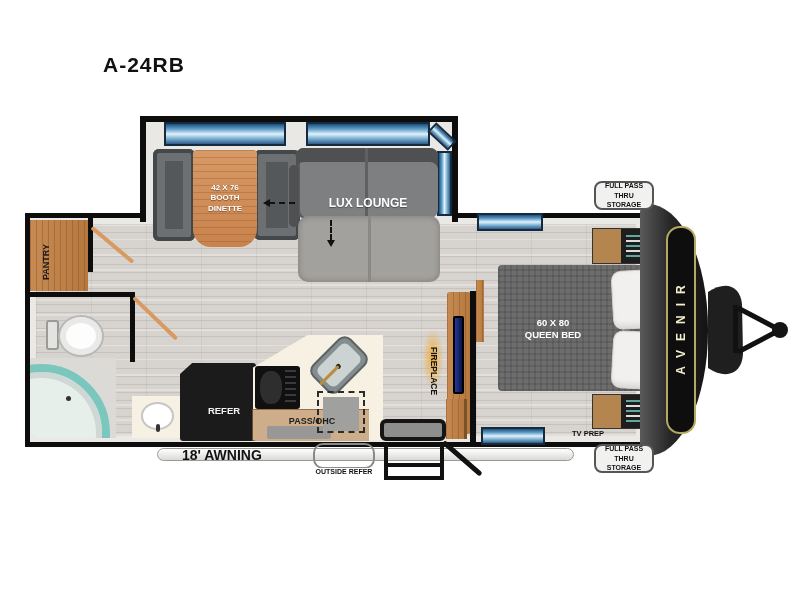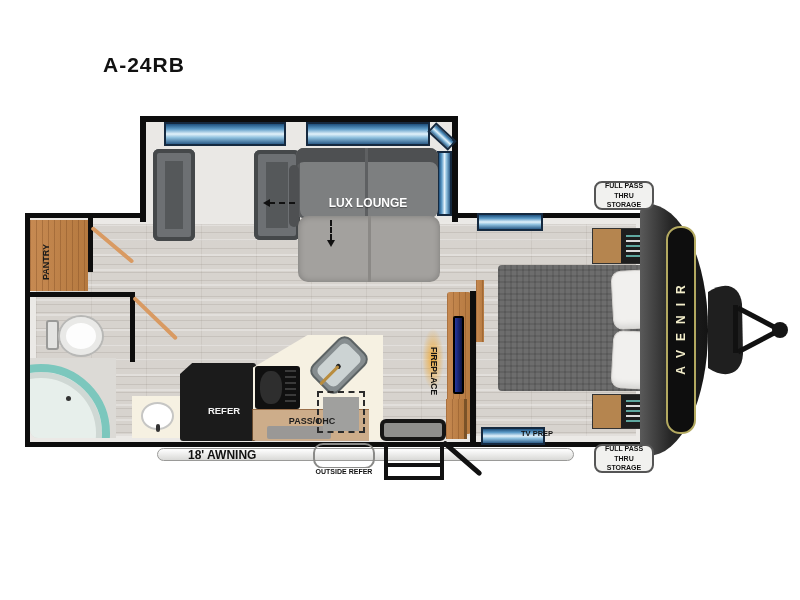--- a/index.html
+++ b/index.html
@@ -106,40 +106,47 @@
   <div class="abs wood-v" style="left:447px;top:292px;width:24px;height:142px;border-radius:3px;"></div>
   <div class="abs" style="left:453px;top:316px;width:11px;height:78px;background:linear-gradient(90deg,#2437a0,#0c1340);border:2px solid #000;box-sizing:border-box;border-radius:2px;"></div>
   <div class="abs vtext-cw" style="left:427px;top:328px;width:14px;height:86px;font-size:8.5px;font-weight:bold;color:#141414;
               display:flex;align-items:center;justify-content:center;">FIREPLACE</div>
   <div class="abs wall" style="left:470px;top:291px;width:6px;height:151px;"></div>
   <div class="abs wood-v" style="left:476px;top:280px;width:8px;height:62px;"></div>
 
   <div class="abs bed-rug" style="left:498px;top:265px;width:156px;height:126px;"></div>
   <div class="abs pillow" style="left:612px;top:270px;width:42px;height:57px;transform:rotate(-3deg);"></div>
   <div class="abs pillow" style="left:612px;top:331px;width:42px;height:56px;transform:rotate(3deg);"></div>
+  <div class="abs label pre" style="left:498px;top:317px;width:110px;font-size:9.5px;color:#fff;text-align:center;line-height:1.25;">60 X 80
+QUEEN BED</div>
   <div class="abs" style="left:592px;top:228px;width:62px;height:36px;background:linear-gradient(90deg,#b5854f 0 46%,#1e1e1e 46% 100%);border:1px solid #333;box-sizing:border-box;">
     <div style="position:absolute;right:5px;top:6px;width:22px;height:24px;
          background:repeating-linear-gradient(180deg,#5fa8a0 0 2px,#1e1e1e 2px 5px,#ddd 5px 7px,#1e1e1e 7px 10px);"></div>
   </div>
   <div class="abs" style="left:592px;top:394px;width:62px;height:35px;background:linear-gradient(90deg,#b5854f 0 46%,#1e1e1e 46% 100%);border:1px solid #333;box-sizing:border-box;">
     <div style="position:absolute;right:5px;top:5px;width:22px;height:24px;
          background:repeating-linear-gradient(180deg,#5fa8a0 0 2px,#1e1e1e 2px 5px,#ddd 5px 7px,#1e1e1e 7px 10px);"></div>
   </div>
 
   <div class="abs" style="left:380px;top:419px;width:66px;height:22px;background:#8e8e8c;border:4px solid #151515;border-radius:6px;box-sizing:border-box;"></div>
   <div class="abs wood-v" style="left:446px;top:399px;width:21px;height:40px;border-right:3px solid #7a5228;box-sizing:border-box;"></div>
 
   <div class="abs slide-shell" style="left:140px;top:116px;width:318px;height:106px;"></div>
   <div class="abs window" style="left:164px;top:122px;width:122px;height:24px;"></div>
   <div class="abs window" style="left:306px;top:122px;width:124px;height:24px;"></div>
   <div class="abs window" style="left:428px;top:130px;width:28px;height:13px;transform:rotate(43deg);"></div>
   <div class="abs window-v" style="left:437px;top:151px;width:15px;height:65px;"></div>
 
   <div class="abs bench" style="left:153px;top:149px;width:42px;height:92px;"></div>
   <div class="abs bench" style="left:254px;top:150px;width:46px;height:90px;"></div>
+  <div class="abs wood" style="left:193px;top:150px;width:64px;height:97px;border-radius:4px 4px 18px 18px;display:flex;align-items:center;justify-content:center;">
+    <span class="pre" style="color:#fff;font-size:8px;font-weight:bold;text-align:center;line-height:1.3;text-shadow:0 1px 1px rgba(0,0,0,.4);">42 X 76
+BOOTH
+DINETTE</span>
+  </div>
 
   <div class="abs" style="left:296px;top:148px;width:142px;height:70px;background:#7d7f80;border-radius:8px;
               box-shadow:inset 0 14px 0 #4e5052, inset 4px 0 0 #5a5c5e;">
     <div style="position:absolute;left:69px;top:0;width:3px;height:100%;background:#5e6062;"></div>
   </div>
   <div class="abs" style="left:289px;top:165px;width:10px;height:62px;background:#4e5052;border-radius:5px;"></div>
   <div class="abs" style="left:298px;top:216px;width:142px;height:66px;background:#a3a19e;border-radius:10px;
               box-shadow:inset 0 0 6px rgba(0,0,0,.25);">
     <div style="position:absolute;left:70px;top:0;width:3px;height:100%;background:#8b8986;"></div>
   </div>
@@ -149,41 +156,41 @@
     <div class="dash-line-h" style="position:absolute;left:6px;top:3px;width:26px;"></div>
     <div style="position:absolute;left:0;top:0;width:0;height:0;border-top:4px solid transparent;border-bottom:4px solid transparent;border-right:7px solid #111;"></div>
   </div>
   <div class="abs" style="left:326px;top:220px;width:10px;height:28px;">
     <div class="dash-line-v" style="position:absolute;left:4px;top:0;height:20px;"></div>
     <div style="position:absolute;left:1px;top:20px;width:0;height:0;border-left:4px solid transparent;border-right:4px solid transparent;border-top:7px solid #111;"></div>
   </div>
 
   <div class="abs window" style="left:477px;top:213px;width:66px;height:18px;"></div>
   <div class="abs window" style="left:481px;top:427px;width:64px;height:18px;"></div>
-  <div class="abs label" style="left:521px;top:429px;font-size:7.5px;">TV PREP</div>
+  <div class="abs label" style="left:572px;top:429px;font-size:7.5px;">TV PREP</div>
 
   <div class="abs cap" style="left:640px;top:204px;width:68px;height:252px;z-index:10;"></div>
   <div class="abs brand-plate" style="left:666px;top:226px;width:30px;height:208px;z-index:11;">
     <span class="brand-text">AVENIR</span>
   </div>
   <svg class="abs" style="left:698px;top:278px;z-index:9;" width="96" height="104" viewBox="0 0 96 104">
     <path d="M10,14 C28,2 42,8 44,26 L45,76 C44,96 28,102 10,90 Z" fill="#1f1f1f"></path>
     <rect x="35" y="27" width="5" height="48" fill="#111"></rect>
     <line x1="40" y1="30" x2="78" y2="50" stroke="#111" stroke-width="5"></line>
     <line x1="40" y1="74" x2="78" y2="54" stroke="#111" stroke-width="5"></line>
     <circle cx="82" cy="52" r="8" fill="#151515"></circle>
   </svg>
 
   <div class="abs plate-label pre" style="left:594px;top:181px;width:60px;height:29px;z-index:20;">FULL PASS THRU
 STORAGE</div>
   <div class="abs plate-label pre" style="left:594px;top:444px;width:60px;height:29px;z-index:20;">FULL PASS THRU
 STORAGE</div>
 
   <div class="abs awning-bar" style="left:157px;top:448px;width:417px;height:13px;z-index:5;">
-    <span class="label" style="font-size:12px;padding-left:30px;">18' AWNING</span>
+    <span class="label" style="font-size:14px;padding-left:24px;">18' AWNING</span>
   </div>
   <div class="abs" style="left:313px;top:443px;width:62px;height:26px;border:2px solid #8a8a88;border-radius:10px;box-sizing:border-box;z-index:6;"></div>
   <div class="abs label" style="left:303px;top:468px;width:82px;font-size:7px;text-align:center;background:#fff;z-index:6;">OUTSIDE REFER</div>
   <div class="abs" style="left:384px;top:444px;width:60px;height:38px;z-index:7;">
     <div style="position:absolute;left:0;top:0;width:4px;height:36px;background:#111;"></div>
     <div style="position:absolute;right:0;top:0;width:4px;height:36px;background:#111;"></div>
     <div style="position:absolute;left:0;top:19px;width:100%;height:4px;background:#111;"></div>
     <div style="position:absolute;left:0;top:32px;width:100%;height:4px;background:#111;"></div>
   </div>
   <div class="abs" style="left:445px;top:440px;width:50px;height:5px;background:#111;border-radius:3px;transform:rotate(41deg);transform-origin:left top;z-index:8;"></div>

